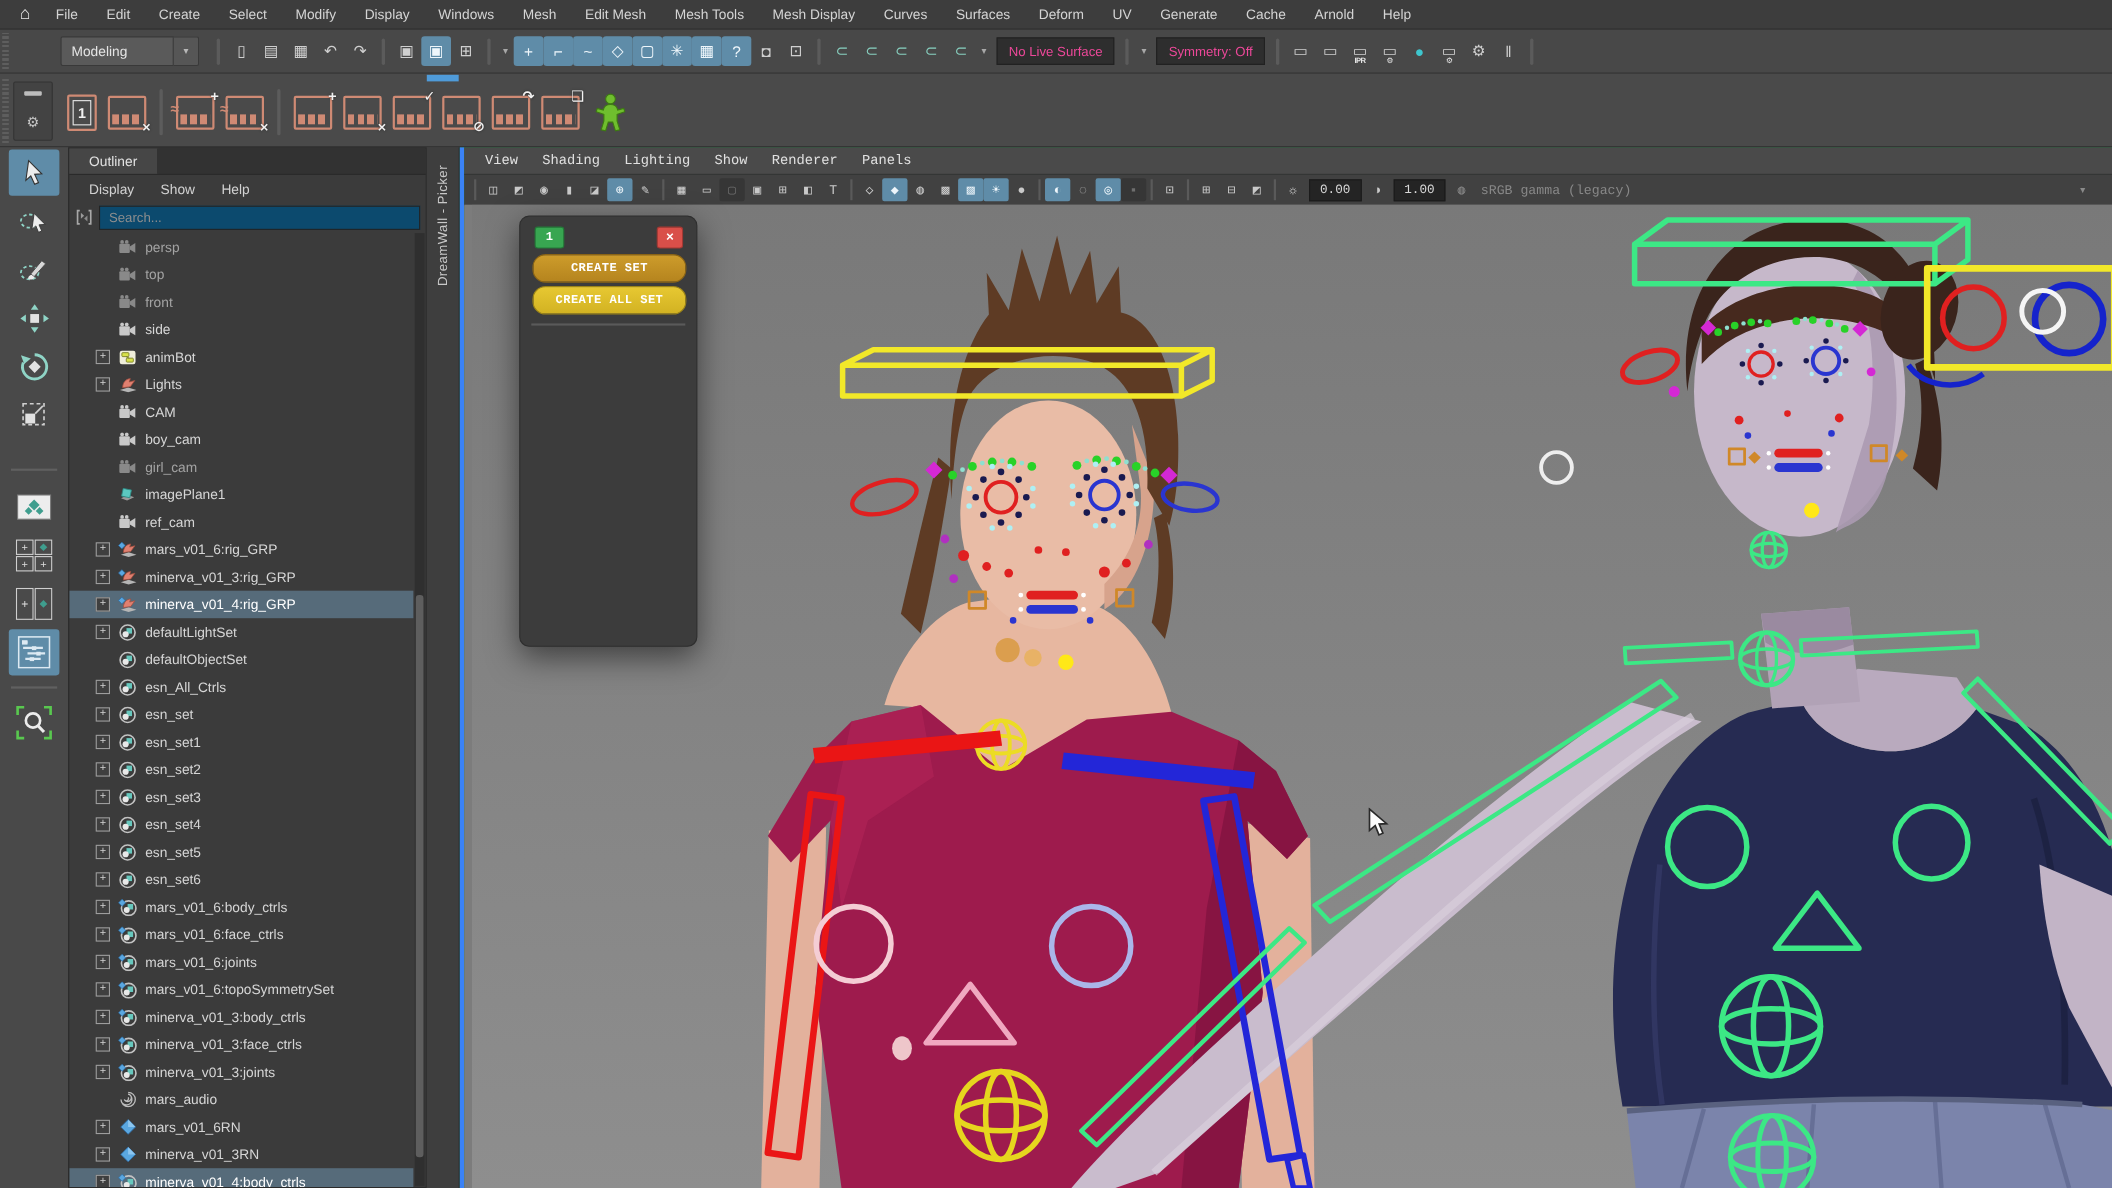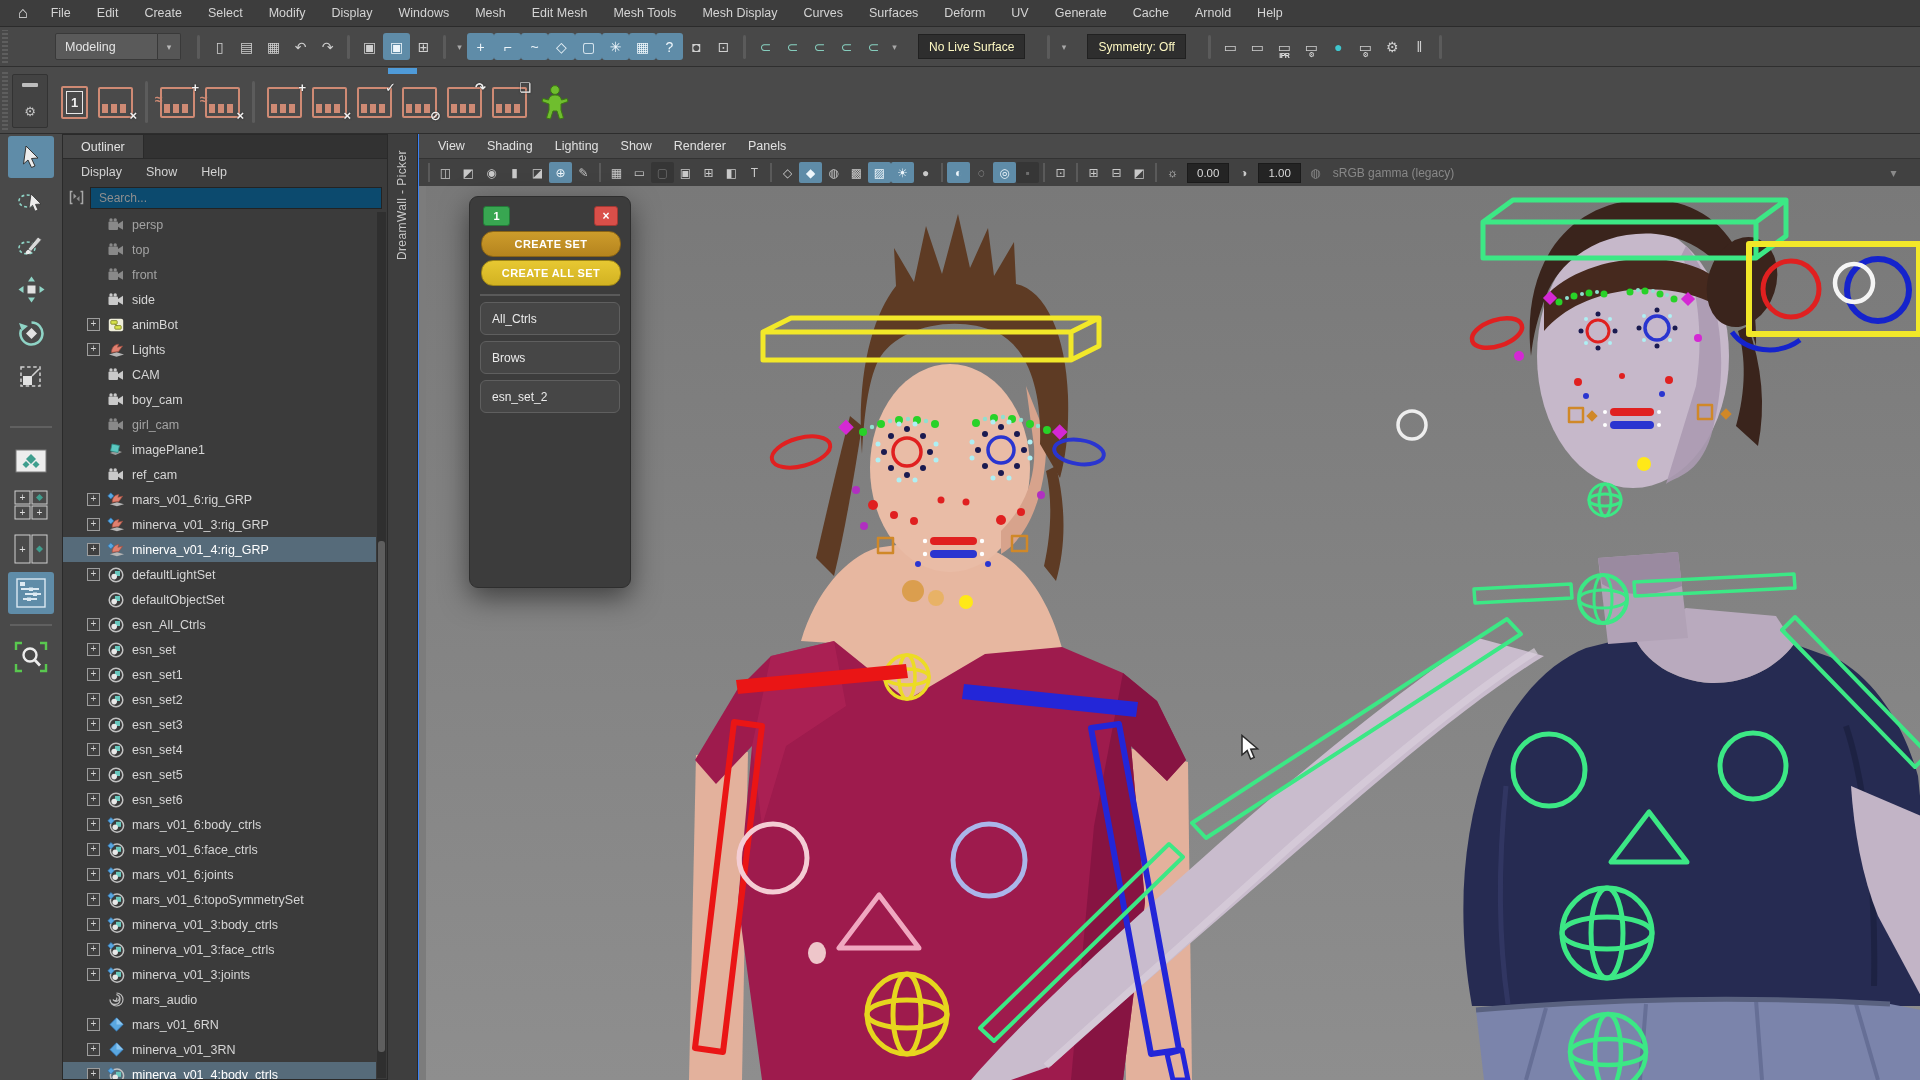--- a/index.html
+++ b/index.html
@@ -13,21 +13,21 @@
   .toolbar{position:absolute;left:0;top:27px;right:0;height:39px;background:#484848;border-bottom:1px solid #2f2f2f;display:flex;align-items:center;padding-left:16px;}
   .grip{position:absolute;left:2px;top:3px;bottom:3px;width:6px;background:repeating-linear-gradient(0deg,#5e5e5e 0 2px,transparent 2px 4px);}
   .mode-wrap{display:flex;margin-right:10px;padding-left:39px;}
   .mode-select{width:92px;height:25px;background:#5a5a5a;border:1px solid #393939;border-radius:2px 0 0 2px;display:flex;align-items:center;padding-left:9px;font-size:12.5px;color:#e4e4e4;}
   .mode-arrow{width:22px;height:25px;background:#565656;border:1px solid #393939;border-left:none;border-radius:0 2px 2px 0;display:flex;align-items:center;justify-content:center;color:#b8b8b8;font-size:9px;}
   .ibox{width:27px;height:27px;border-radius:3px;display:flex;align-items:center;justify-content:center;font-size:14px;color:#cfcfcf;position:relative;flex:none;}
   .ibox.active{background:#5f8ca8;color:#eef6fb;}
   .ibox.small{width:15px;font-size:9px;color:#a8a8a8;}
   .ibox .sub{position:absolute;bottom:1px;left:0;right:0;text-align:center;font-size:7px;font-weight:bold;color:#e6e6e6;letter-spacing:-0.5px;}
   .tsep{width:3px;height:24px;background:#5b5b5b;border-radius:2px;margin:0 6px;flex:none;}
-  .tfield{height:23px;background:#2e2e2e;border:1px solid #212121;color:#fef9c3;font-size:12px;padding:0 10px;display:flex;align-items:center;margin:0 16px;white-space:nowrap;flex:none;}
+  .tfield{height:23px;background:#2e2e2e;border:1px solid #212121;color:#ec4899;font-size:12px;padding:0 10px;display:flex;align-items:center;margin:0 4px;white-space:nowrap;flex:none;}
   
   .shelfbar{position:absolute;left:0;top:67px;right:0;height:66px;background:#4a4a4a;border-bottom:1px solid #2d2d2d;}
   .shelf-left{position:absolute;left:12px;top:7px;width:34px;height:52px;background:#434343;border:1px solid #333;border-radius:2px;display:flex;flex-direction:column;align-items:center;justify-content:space-around;}
   .shelf-minus{width:16px;height:4px;background:#bdbdbd;border-radius:1px;}
   .shelf-gear{color:#c4c4c4;font-size:13px;}
   .shelf-icons{position:absolute;left:56px;top:14px;display:flex;align-items:center;}
   .film{width:31px;height:27px;border:2px solid #cf8a74;border-radius:2px;position:relative;margin:0 5px;flex:none;}
   .film .cells{position:absolute;left:2px;right:2px;bottom:3px;height:9px;background:repeating-linear-gradient(90deg,#cf8a74 0 6px,transparent 6px 9px);}
   .film .mark{position:absolute;right:-6px;bottom:-7px;color:#f2f2f2;font-size:13px;font-weight:bold;text-shadow:0 0 2px #222;}
   .film .mark.top{bottom:auto;top:-9px;}
@@ -60,21 +60,21 @@
   .exp{width:11px;height:11px;border:1px solid #9d9d9d;background:#3f3f3f;color:#d2d2d2;font-size:10px;line-height:10px;text-align:center;margin-right:7px;flex:none;}
   .expsp{width:20px;flex:none;}
   .nicon{width:18px;flex:none;display:flex;justify-content:center;margin-right:7px;}
   .scroll{position:absolute;right:1px;top:77px;bottom:1px;width:9px;background:#2f2f2f;}
   .thumb{position:absolute;left:1px;right:1px;top:38%;height:59%;background:#5e5e5e;border-radius:3px;}
   
   .pickerstrip{position:absolute;left:388px;top:134px;width:29px;bottom:0;background:#3e3e3e;border-right:1px solid #292929;}
   .strip-label{position:absolute;left:7px;top:16px;writing-mode:vertical-rl;transform:rotate(180deg);font-size:12px;color:#c8c8c8;letter-spacing:.4px;white-space:nowrap;}
   .strip-tabmark{position:absolute;left:388px;top:68px;width:29px;height:6px;background:#4f9bd9;}
   
-  .viewport{position:absolute;left:418px;top:134px;right:0;bottom:0;background:#15803d;border-left:1px solid #3b82f6;}
+  .viewport{position:absolute;left:418px;top:134px;right:0;bottom:0;background:#15803d;border-left:4px solid #3b82f6;font-family:Liberation Mono, monospace;}
   .vp-menus{height:24px;background:#4a4a4a;display:flex;align-items:center;padding-left:8px;border-bottom:1px solid #333;}
   .vp-menu{font-size:12.5px;color:#e0e0e0;padding:0 11px;}
   .vp-toolbar{height:27px;background:#414141;display:flex;align-items:center;padding:0 5px;border-bottom:1px solid #2d2d2d;}
   .vbox{width:23px;height:21px;border-radius:2px;display:flex;align-items:center;justify-content:center;font-size:12px;color:#c9c9c9;flex:none;}
   .vbox.active{background:#5f8ca8;color:#eef6fb;}
   .vbox.dark{background:#363636;color:#6e6e6e;}
   .vbox.dim{color:#8a8a8a;}
   .vsep{width:2px;height:19px;background:#5a5a5a;margin:0 4px;flex:none;}
   .vval{height:18px;background:#242424;border:1px solid #1b1b1b;color:#d8d8d8;font-size:11.5px;padding:0 9px;display:flex;align-items:center;margin:0 3px;flex:none;}
   .vlabel{color:#888;font-size:12px;margin-left:6px;white-space:nowrap;}
@@ -1086,25 +1086,20 @@
         </g>
       </svg>
     </div>
 
     <div class="fpanel">
       <div class="fp-tab">1</div>
       <div class="fp-close">×</div>
       <div class="fp-btn b1">CREATE SET</div>
       <div class="fp-btn b2">CREATE ALL SET</div>
       <div class="fp-div"></div>
-      <div class="fp-sets" id="fp-sets">
-          <div class="fp-set">All_Ctrls</div>
-          <div class="fp-set">Brows</div>
-          <div class="fp-set">esn_set_2</div>
-        </div>
     </div>
 
     <div class="cursor">
       <svg width="24" height="28" viewBox="0 0 24 28">
           <path d="M3 1.5 L3 21 L8.2 16.6 L11.6 25 L15.2 23.4 L11.8 15.2 L18.6 14.8 Z" fill="#fcfcfc" stroke="#2a2a2a" stroke-width="1.5"></path>
         </svg>
     </div>
   </div>
 
 </div>

